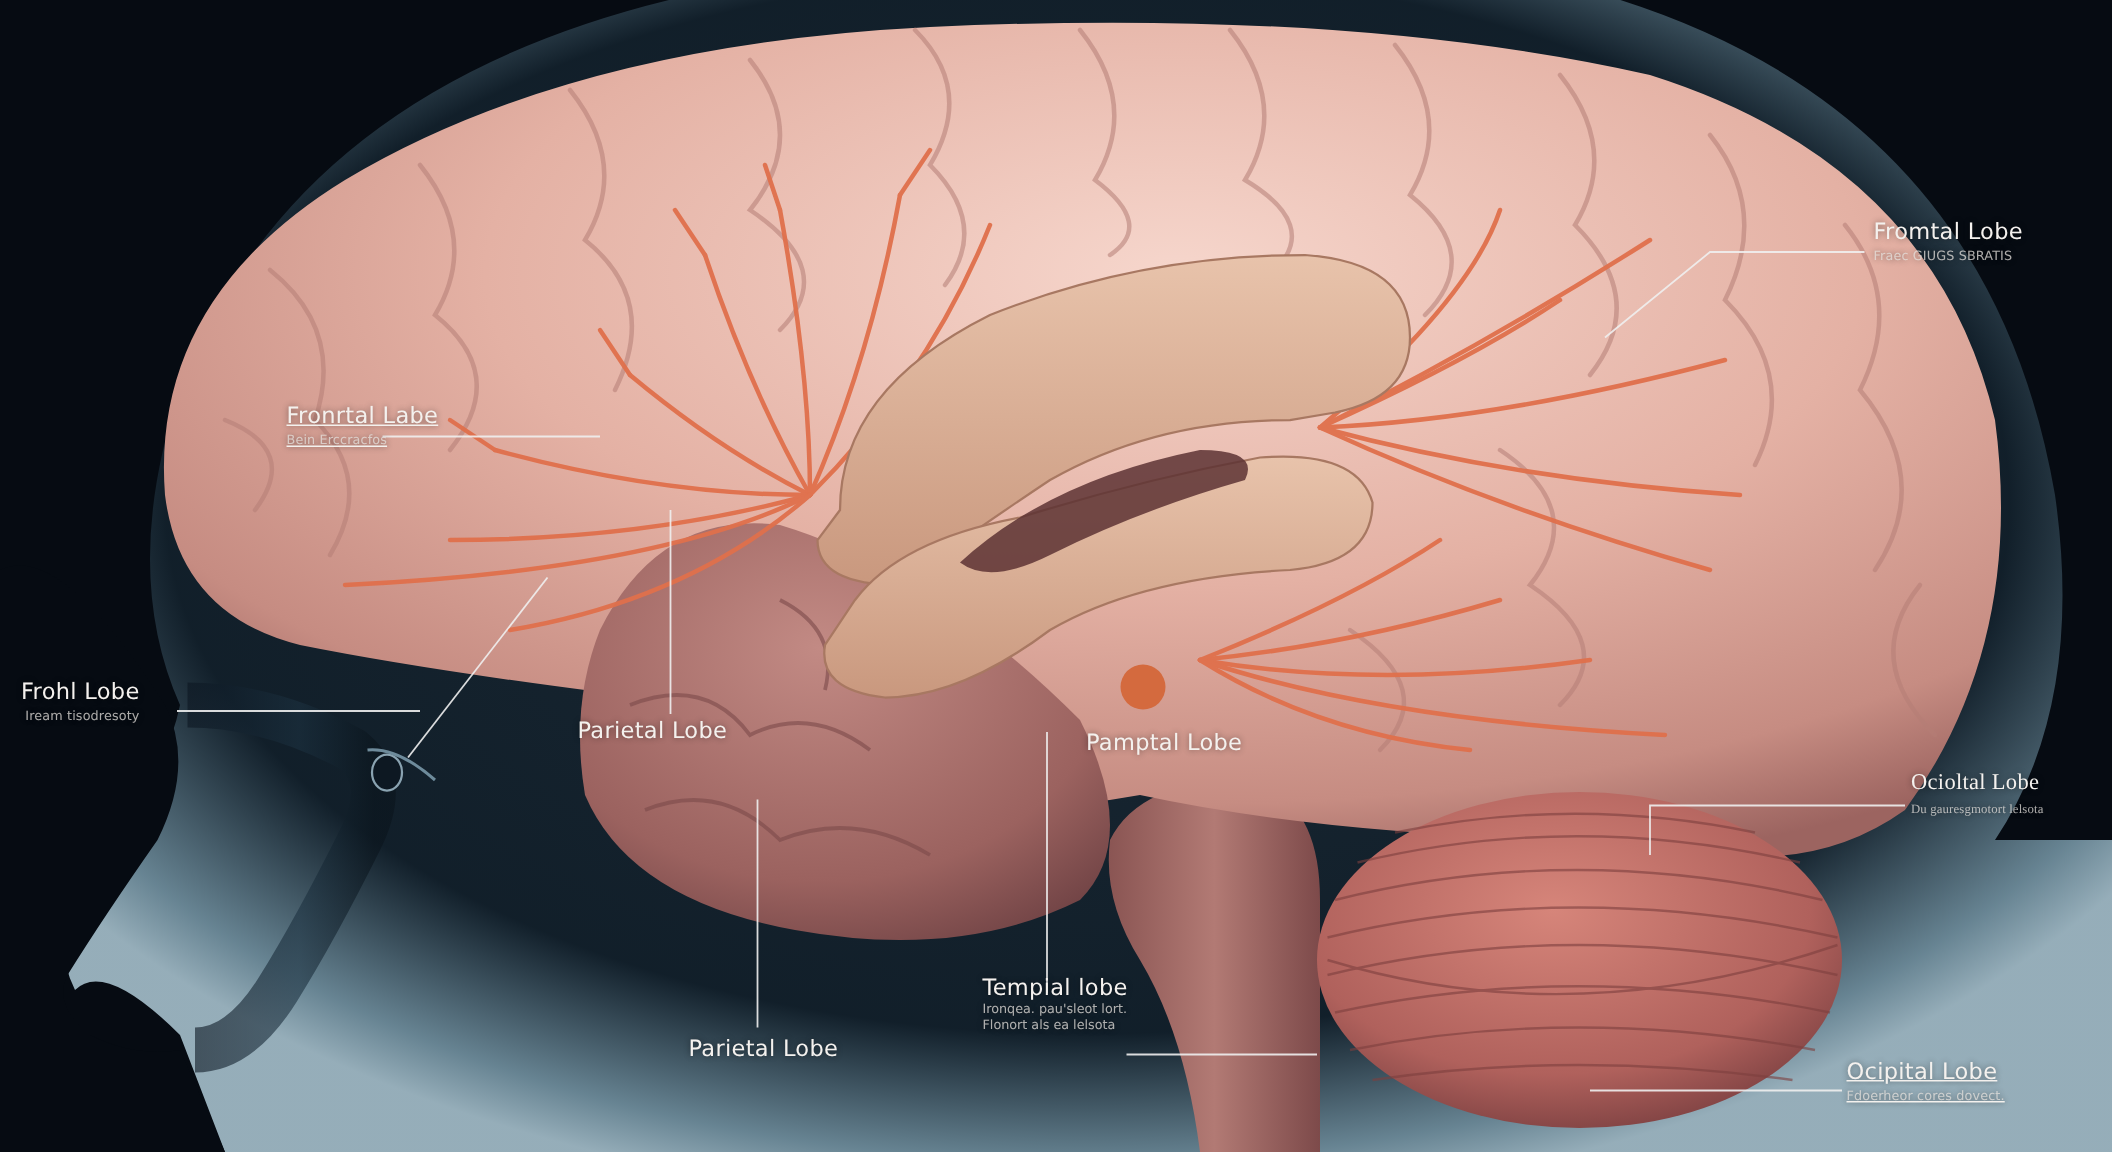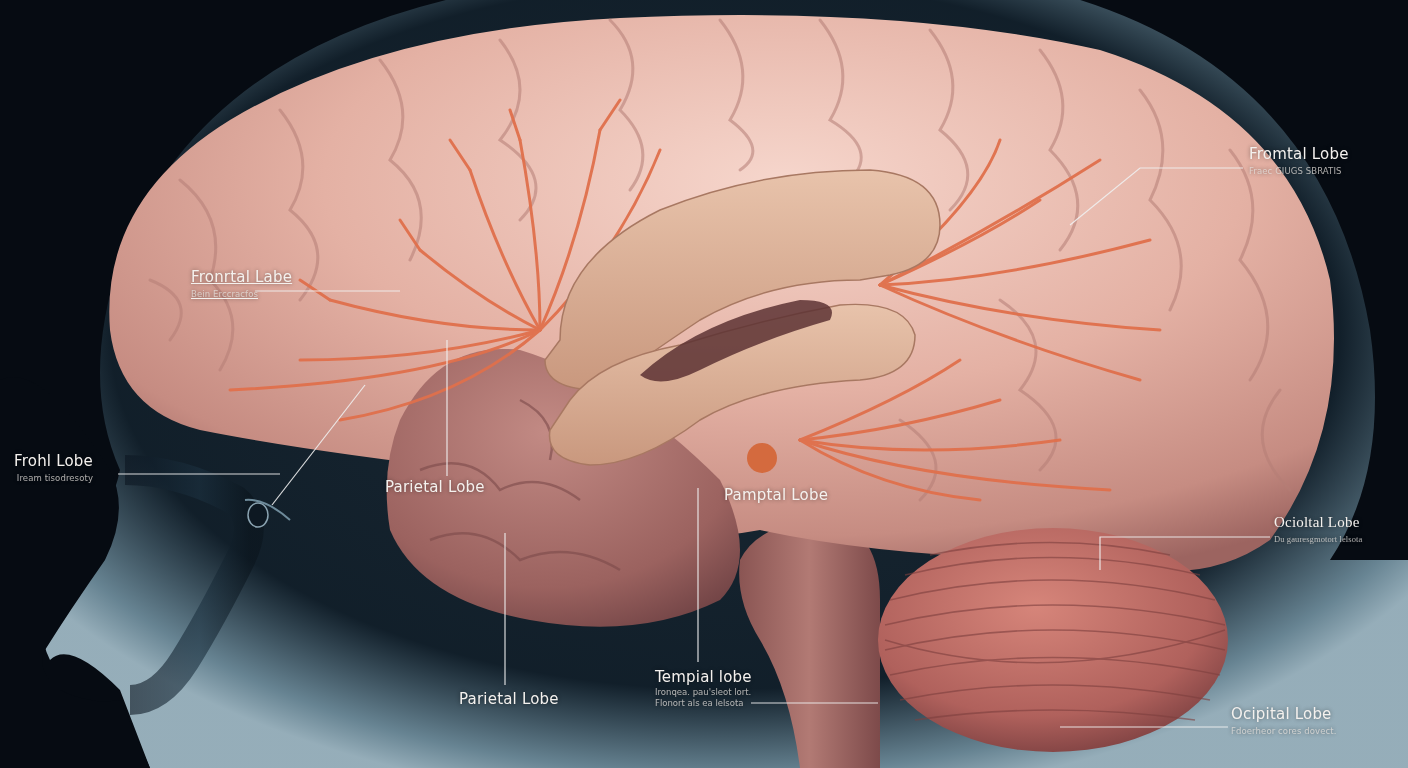--- a/index.html
+++ b/index.html
@@ -194,24 +194,24 @@
 
   <div class="label" style="left:1274px; top:514px;font-family:Liberation Serif, serif;">
     <span class="title">Ocioltal Lobe</span>
     <span class="sub">Du gauresgmotort lelsota</span>
   </div>
 
   <div class="label" style="left:459px; top:690px;">
     <span class="title">Parietal Lobe</span>
   </div>
 
-  <div class="label" style="left:655px; top:668px;">
+  <div class="label" style="left:655px; top:649px;">
     <span class="title">Tempial lobe</span>
     <span class="sub2">Ironqea. pau'sleot lort.</span>
     <span class="sub2">Flonort als ea lelsota</span>
   </div>
 
-  <div class="label" style="left:1231px; top:705px;">
+  <div class="label" style="left:1231px; top:705px;text-decoration:underline;">
     <span class="title">Ocipital Lobe</span>
     <span class="sub">Fdoerheor cores dovect.</span>
   </div>
 
 </div>
 
 </body></html>

